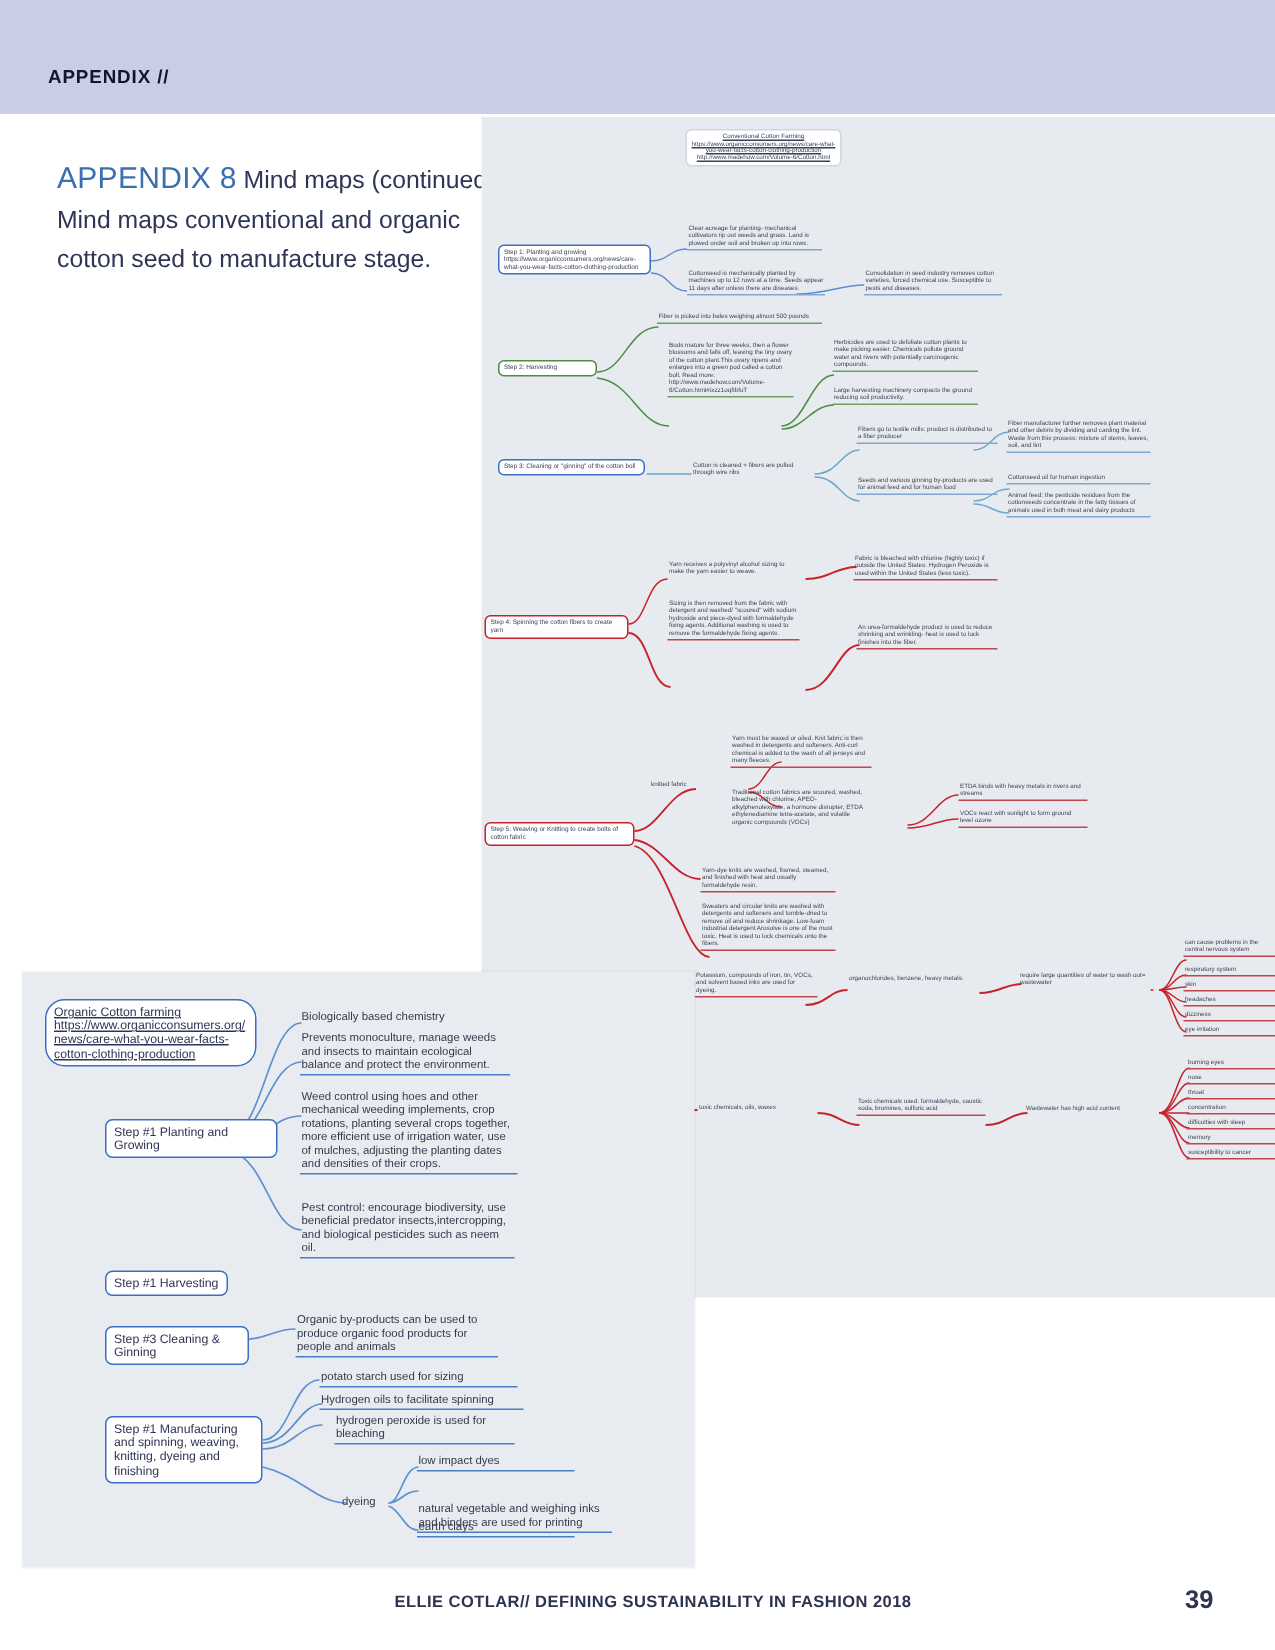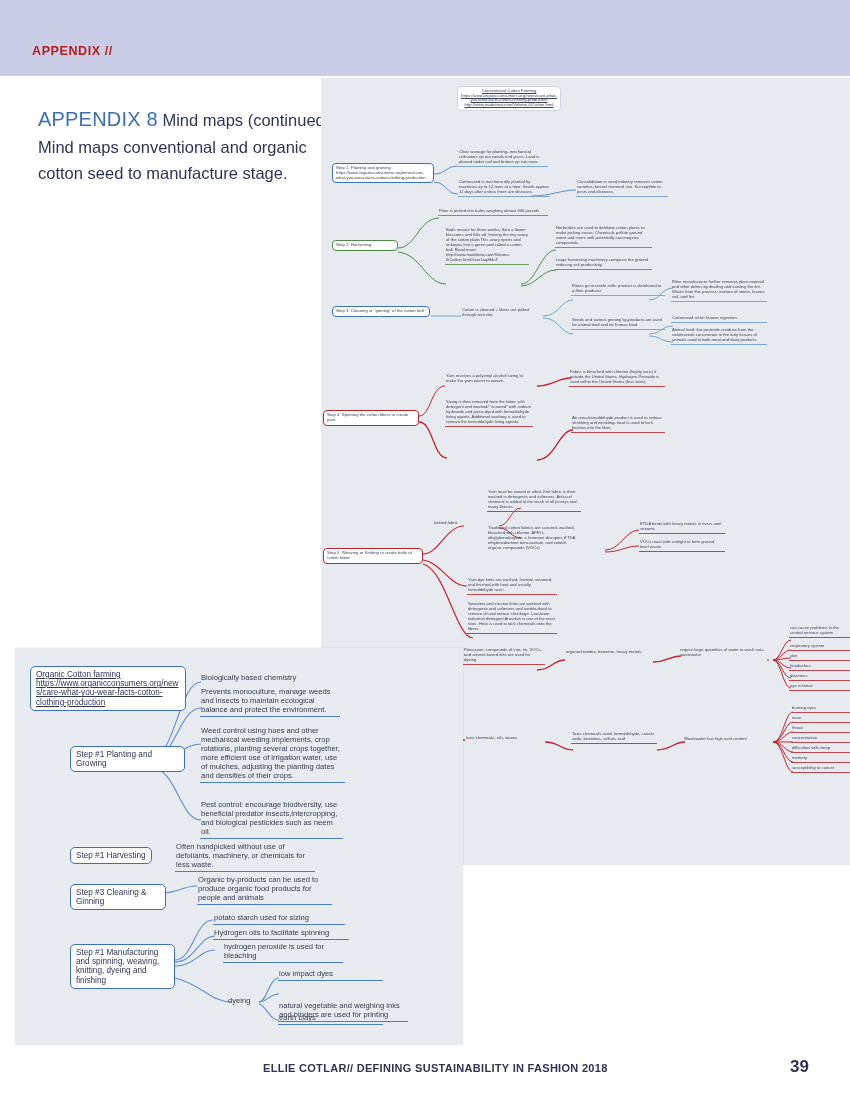--- a/index.html
+++ b/index.html
@@ -8,21 +8,21 @@
     font-family:"Liberation Sans","DejaVu Sans",sans-serif;
     color:#2b2f4a;position:relative;overflow:hidden;
   }
   
   #header-band{
     position:absolute;left:0;top:0;width:850px;height:76px;
     background:#c9cde5;
   }
   #appendix-kicker{
     position:absolute;left:32px;top:44px;
-    font-size:12.5px;font-weight:bold;letter-spacing:.6px;color:#b91c1c;
+    font-size:12.5px;font-weight:bold;letter-spacing:.6px;color:#0f172a;
   }
   
   #page-title{
     position:absolute;left:38px;top:104px;width:300px;
     font-size:16.5px;line-height:1.55;color:#2f3556;font-weight:normal;
   }
   #page-title .big{font-size:20px;color:#3b6fb0;letter-spacing:.2px;}
   
   #footer{
     position:absolute;left:0;top:1062px;width:850px;height:30px;
@@ -225,30 +225,29 @@
       <path d="M160 314 C 180 314, 184 288, 200 288"></path>
       <path d="M160 318 C 180 318, 184 302, 200 302"></path>
       <path d="M160 330 C 186 336, 196 354, 216 354"></path>
 
       <path d="M244 354 C 252 354, 254 330, 264 330"></path>
       <path d="M244 354 C 252 354, 254 346, 264 346"></path>
       <path d="M244 356 C 252 358, 254 372, 264 372"></path>
     </g>
   </svg>
 
-  <div class="node blue" style="left:15px;top:18px;width:156px;"><span class="lnk">Organic Cotton farming https://www.organicconsumers.org/news/care-what-you-wear-facts-cotton-clothing-production</span></div>
+  <div class="node blue" style="left:15px;top:18px;width:141px;border-radius:13px;"><span class="lnk">Organic Cotton farming https://www.organicconsumers.org/news/care-what-you-wear-facts-cotton-clothing-production</span></div>
 
   <div class="node blue" style="left:55px;top:98px;width:115px;">Step #1 Planting and Growing</div>
   <div class="leaf u-none" style="left:185px;top:26px;width:140px;">Biologically based chemistry</div>
   <div class="leaf u-blue" style="left:185px;top:40px;width:140px;">Prevents monoculture, manage weeds and insects to maintain ecological balance and protect the environment.</div>
   <div class="leaf u-blue" style="left:185px;top:153px;width:143px;">Pest control: encourage biodiversity, use beneficial predator insects,intercropping, and biological pesticides such as neem oil.</div>
   <div class="leaf u-blue" style="left:185px;top:79px;width:145px;">Weed control using hoes and other mechanical weeding implements, crop rotations, planting several crops together, more efficient use of irrigation water, use of mulches, adjusting the planting dates and densities of their crops.</div>
 
   <div class="node blue" style="left:55px;top:199px;width:82px;">Step #1 Harvesting</div>
-  <div class="leaf u-blue" style="left:160px;top:195px;width:140px;">Often handpicked without use of defoliants, machinery, or chemicals for less waste.</div>
 
   <div class="node blue" style="left:55px;top:236px;width:96px;">Step #3 Cleaning &amp; Ginning</div>
   <div class="leaf u-blue" style="left:182px;top:228px;width:135px;">Organic by-products can be used to produce organic food products for people and animals</div>
 
   <div class="node blue" style="left:55px;top:296px;width:105px;">Step #1 Manufacturing and spinning, weaving, knitting, dyeing and finishing</div>
   <div class="leaf u-blue" style="left:198px;top:266px;width:132px;">potato starch used for sizing</div>
   <div class="leaf u-blue" style="left:198px;top:281px;width:136px;">Hydrogen oils to facilitate spinning</div>
   <div class="leaf u-blue" style="left:198px;top:295px;width:120px;margin-left:10px;">hydrogen peroxide is used for bleaching</div>
   <div class="leaf u-none" style="left:212px;top:349px;width:34px;">dyeing</div>
   <div class="leaf u-blue" style="left:263px;top:322px;width:105px;">low impact dyes</div>

